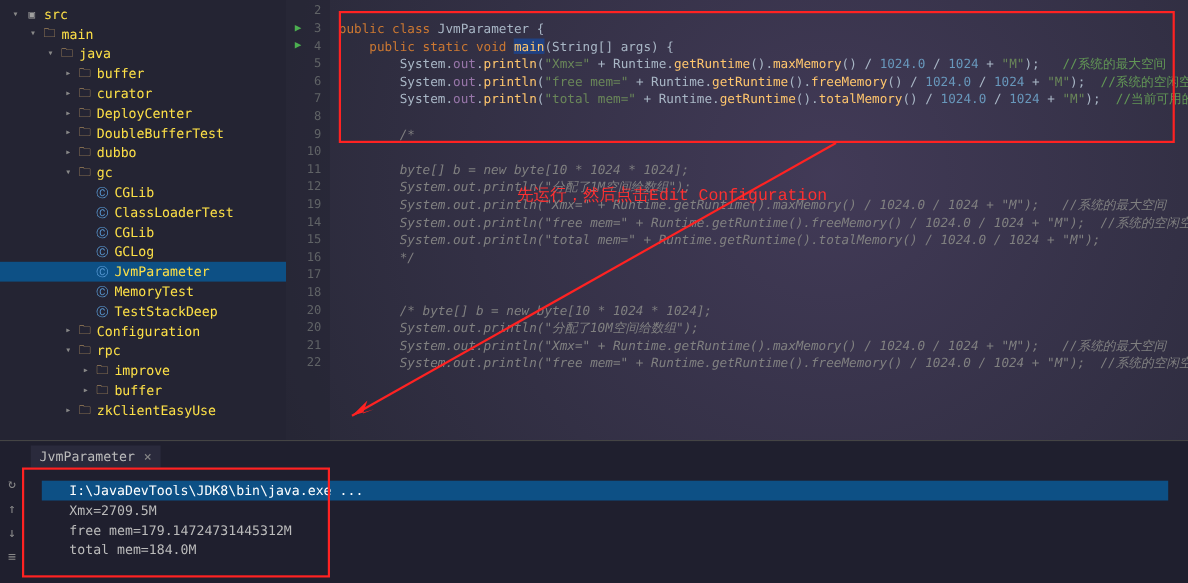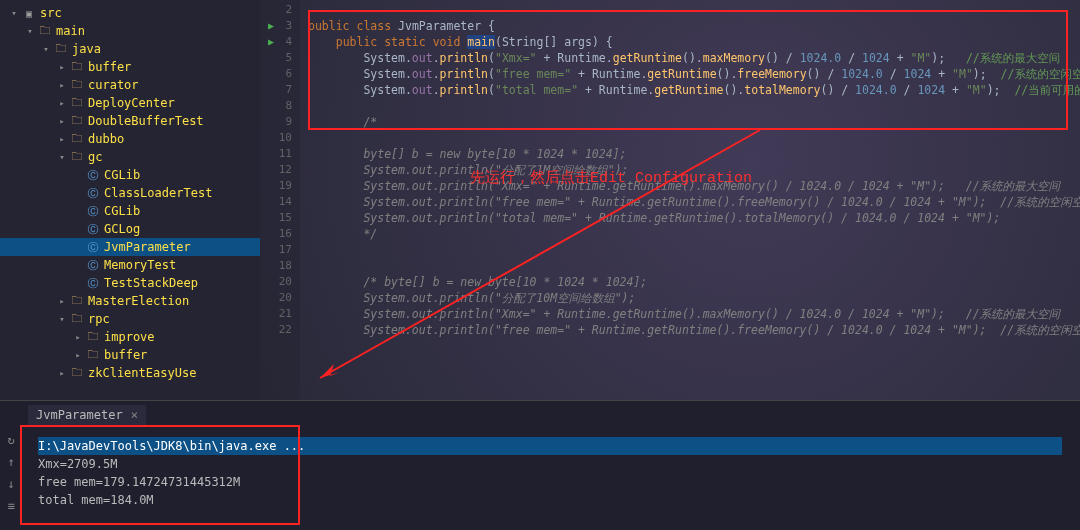--- a/index.html
+++ b/index.html
@@ -157,21 +157,21 @@
   color: #888; font-size: 12px;
   cursor: pointer;
 }
 .console {
   position: absolute;
   left: 30px; top: 30px; right: 10px; bottom: 4px;
   padding: 6px 8px;
   font-size: 12px;
   line-height: 18px;
 }
-.console-line { white-space: pre; color: #bbb; }
+.console-line { white-space: pre; color: #bbb; padding-left: 25px; }
 .console-sel { background: #0d5085; color: #fff; }
 </style>
 </head>
 <body>
 
 <div class="main-area">
   <div class="sidebar" id="sidebar">
       <div class="tree-row">
         <span class="tree-indent" style="width: 8px;"></span>
         <span class="tree-arrow">▾</span>
@@ -265,21 +265,21 @@
       <div class="tree-row">
         <span class="tree-indent" style="width: 72px;"></span>
         <span class="tree-arrow"></span>
         <span class="tree-icon icon-class">Ⓒ</span>
         <span class="tree-label">TestStackDeep</span>
       </div>
       <div class="tree-row">
         <span class="tree-indent" style="width: 56px;"></span>
         <span class="tree-arrow">▸</span>
         <span class="tree-icon icon-folder">🗀</span>
-        <span class="tree-label">MasterElection</span>
+        <span class="tree-label">Configuration</span>
       </div>
       <div class="tree-row">
         <span class="tree-indent" style="width: 56px;"></span>
         <span class="tree-arrow">▾</span>
         <span class="tree-icon icon-folder">🗀</span>
         <span class="tree-label">rpc</span>
       </div>
       <div class="tree-row">
         <span class="tree-indent" style="width: 72px;"></span>
         <span class="tree-arrow">▸</span>

